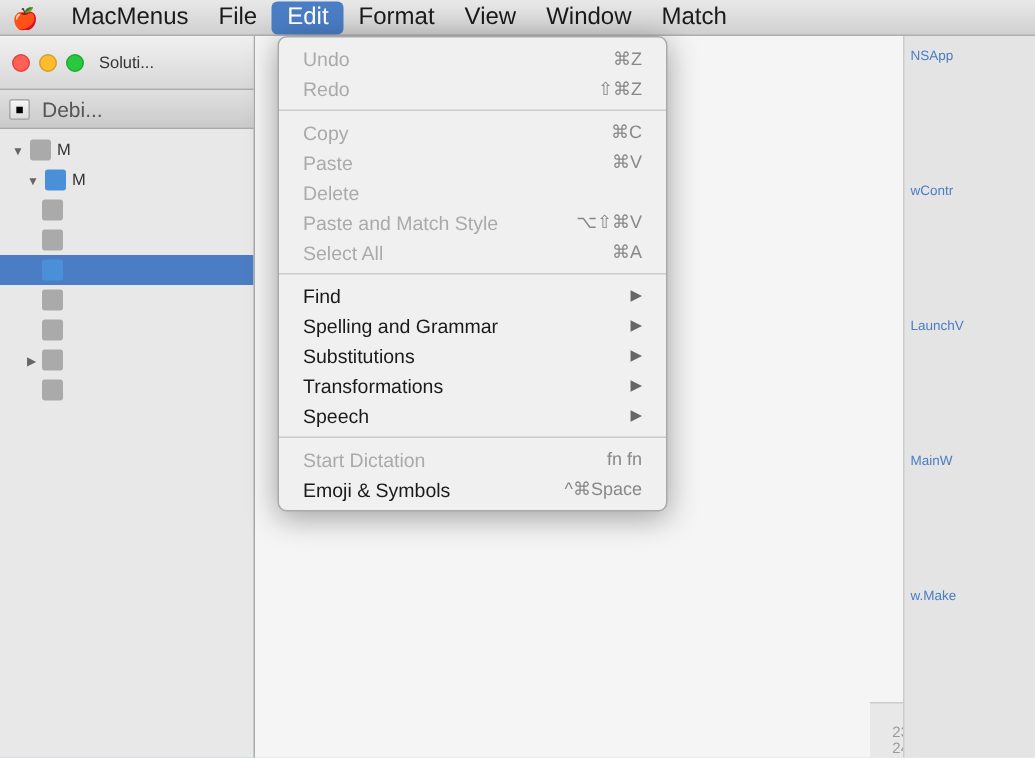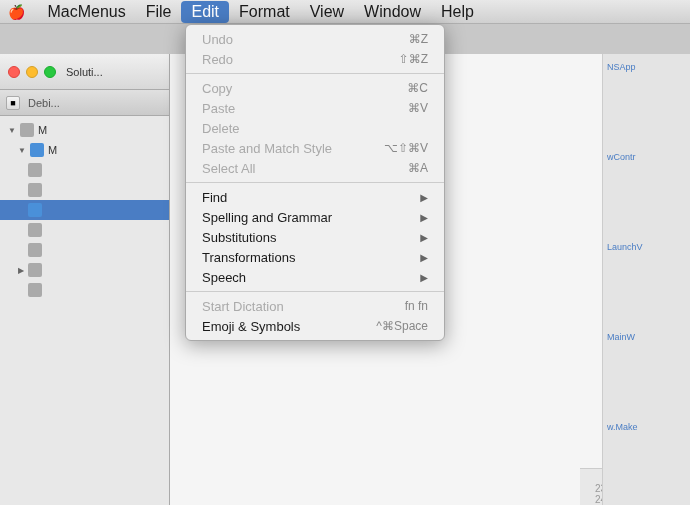--- a/index.html
+++ b/index.html
@@ -45,21 +45,20 @@
 
     
     .app-area {
       position: absolute;
       top: 24px;
       left: 0;
       right: 0;
       bottom: 0;
       background: #7dd3fc;
       display: flex;
-      margin-top: 30px;
     }
 
     
     .sidebar {
       width: 170px;
       background: #e8e8e8;
       border-right: 1px solid #aaa;
       position: relative;
     }
 
@@ -104,21 +103,21 @@
       height: 14px;
       background: linear-gradient(to bottom, #f5f5f5, #ddd);
       border: 1px solid #aaa;
       border-radius: 2px;
       font-size: 9px;
       display: flex;
       align-items: center;
       justify-content: center;
     }
     .toolbar-text {
-      font-size: 11px;
+      font-size: 14px;
       color: #555;
       margin-left: 4px;
     }
 
     
     .sidebar-tree {
       padding: 4px 0;
       overflow: hidden;
     }
     .tree-item {
@@ -243,21 +242,21 @@
 <body>
 
 <div class="menubar">
   <span class="menubar-apple">🍎</span>
   <div class="menubar-item">MacMenus</div>
   <div class="menubar-item">File</div>
   <div class="menubar-item active">Edit</div>
   <div class="menubar-item">Format</div>
   <div class="menubar-item">View</div>
   <div class="menubar-item">Window</div>
-  <div class="menubar-item">Help</div>
+  <div class="menubar-item">Match</div>
 </div>
 
 <div class="app-area">
 
   <div class="sidebar">
 
     <div class="sidebar-titlebar">
       <span class="traffic-light tl-red"></span>
       <span class="traffic-light tl-yellow"></span>
       <span class="traffic-light tl-green"></span>

